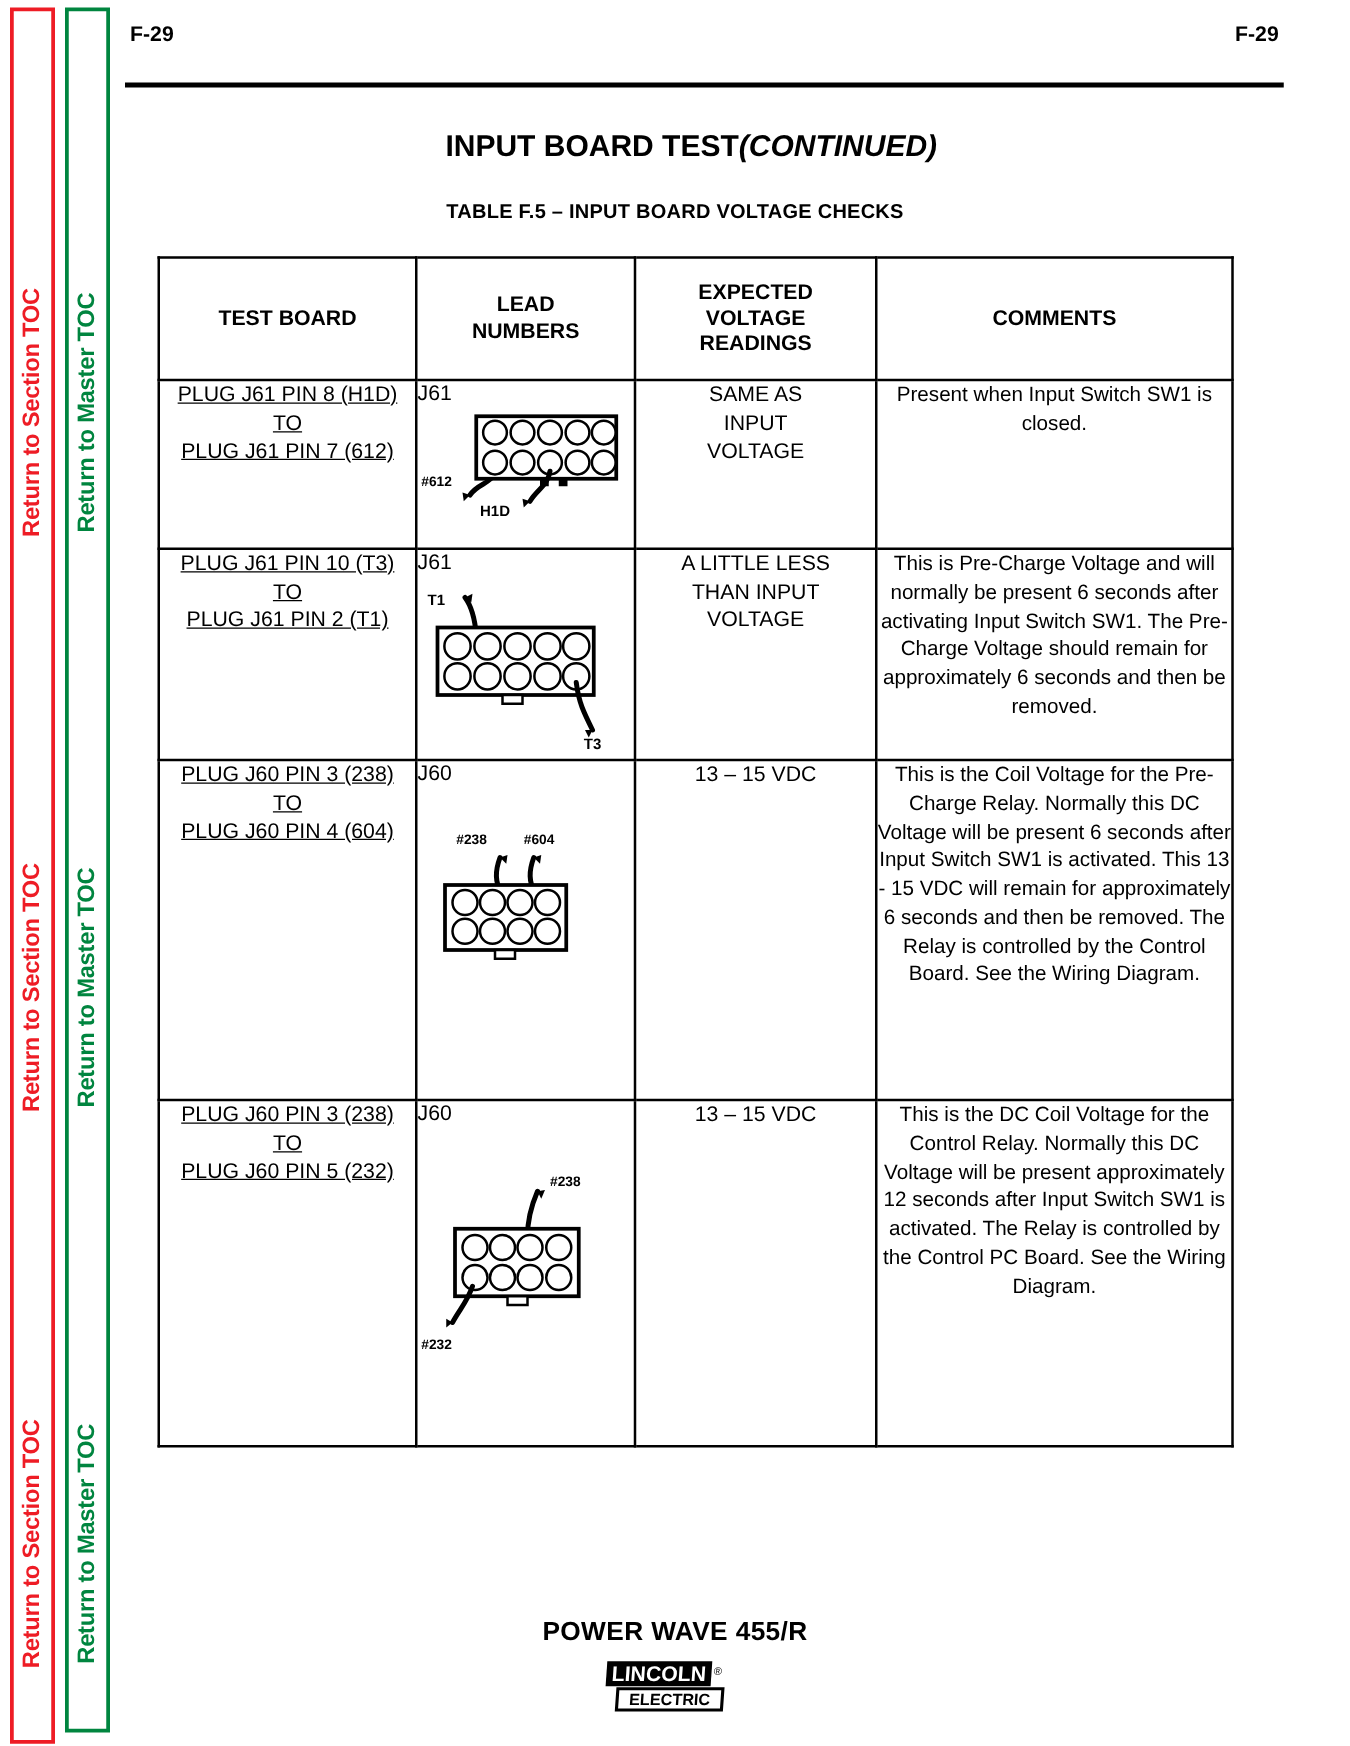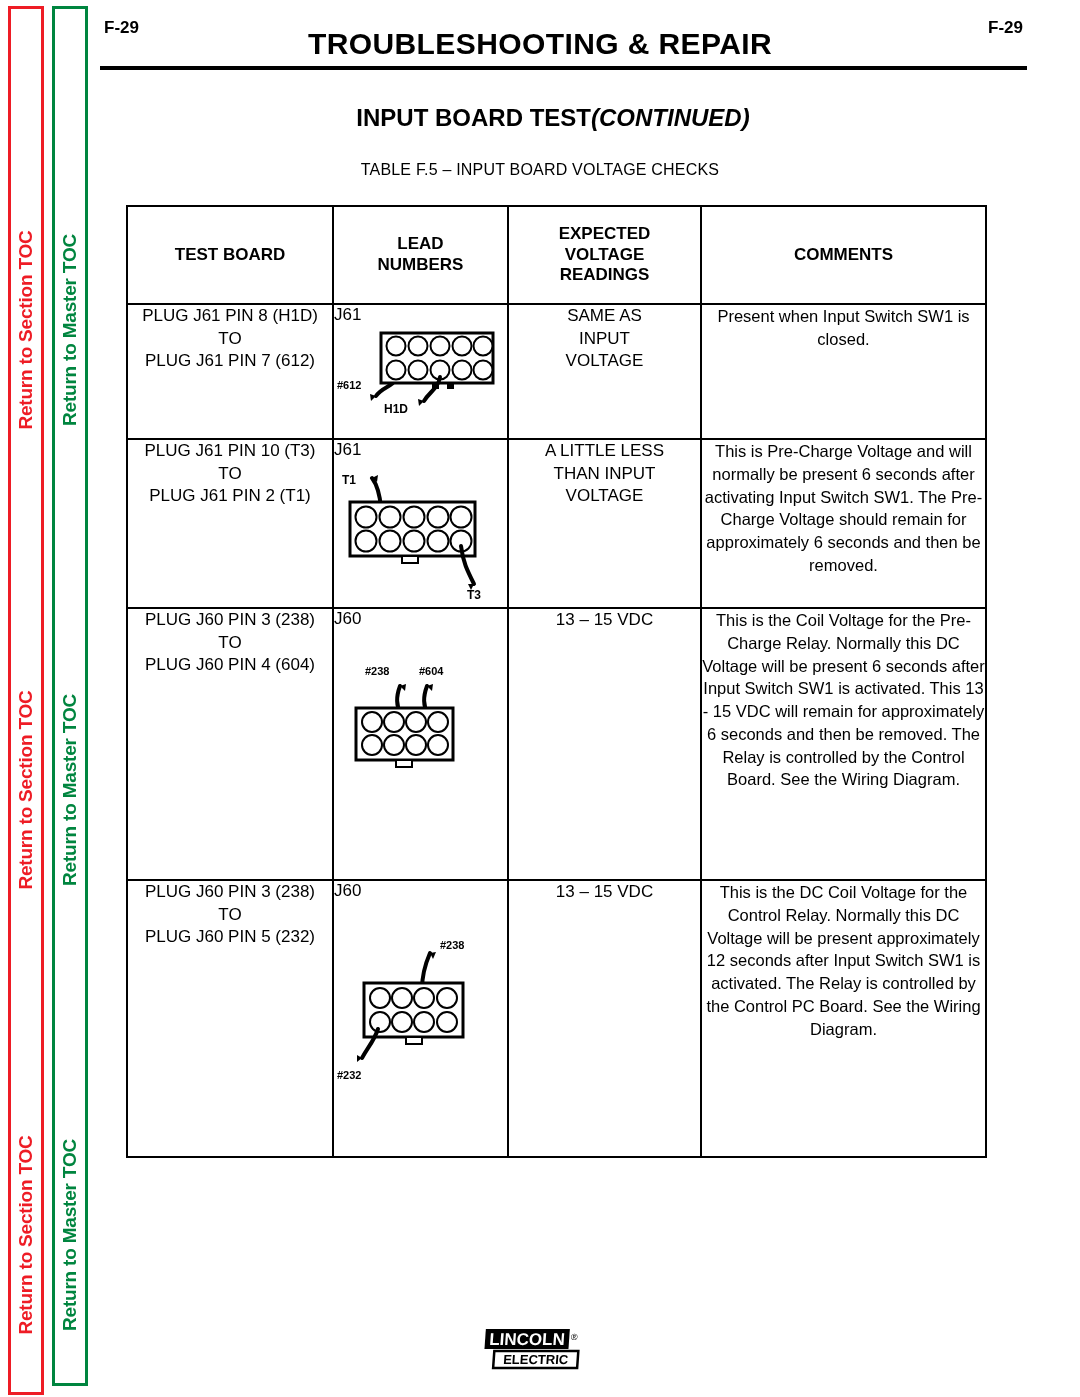--- a/index.html
+++ b/index.html
@@ -101,21 +101,21 @@
   #section-title .cont {
     font-style: italic;
   }
   #table-caption {
     position: absolute;
     left: 0;
     right: 0;
     top: 161px;
     text-align: center;
     font-size: 16px;
-    font-weight: normal;
+    font-weight: bold;
     letter-spacing: 0.2px;
   }
 
   
   #voltage-table {
     position: absolute;
     left: 126px;
     top: 205px;
     width: 859px;
     border-collapse: collapse;
@@ -138,20 +138,21 @@
   .col-test   { width: 206px; }
   .col-lead   { width: 175px; }
   .col-volt   { width: 193px; }
   .col-comm   { width: 285px; }
 
   .cell-test {
     text-align: center;
     font-size: 17px;
     line-height: 1.33;
     padding: 12px 4px 8px 4px;
+    text-decoration: underline;
   }
   .cell-lead {
     text-align: left;
     font-size: 17px;
     padding: 12px 4px 8px 4px;
     position: relative;
   }
   .cell-volt {
     text-align: center;
     font-size: 17px;
@@ -204,21 +205,20 @@
     <span class="toc-label t3">Return to Section TOC</span>
   </div>
   <div id="toc-master" class="toc-bar">
     <span class="toc-label t1">Return to Master TOC</span>
     <span class="toc-label t2">Return to Master TOC</span>
     <span class="toc-label t3">Return to Master TOC</span>
   </div>
 
   <div id="page-num-left">F-29</div>
   <div id="page-num-right">F-29</div>
-  <div id="doc-title">TROUBLESHOOTING &amp; REPAIR</div>
   <div id="title-rule"></div>
   <div id="section-title">
     <span>INPUT BOARD TEST</span><span class="cont">(CONTINUED)</span>
   </div>
   <div id="table-caption">TABLE F.5 – INPUT BOARD VOLTAGE CHECKS</div>
 
   <table id="voltage-table">
     <colgroup>
       <col class="col-test">
         <col class="col-lead">
@@ -412,20 +412,21 @@
         </td>
         <td class="cell-volt">
           <div>13 – 15 VDC</div>
         </td>
         <td class="cell-comm">This is the DC Coil Voltage for the Control Relay.   Normally this DC Voltage will be present approximately 12 seconds after Input Switch SW1 is activated.  The Relay is controlled by the Control PC Board.  See the Wiring Diagram.</td>
       </tr>
 
     </tbody>
   </table>
 
+  <div id="product-name">POWER WAVE 455/R</div>
   <svg id="brand-logo" viewBox="0 0 136 48">
     <g transform="skewX(-4)">
       <rect x="14" y="2" width="84" height="20" fill="#000"></rect>
       <text x="56" y="18" fill="#fff" font-family="Liberation Sans, sans-serif" font-size="17" font-weight="bold" text-anchor="middle">LINCOLN</text>
       <text x="103" y="13" fill="#000" font-family="Liberation Sans, sans-serif" font-size="9" text-anchor="middle">®</text>
       <rect x="24" y="24" width="84" height="17" fill="#fff" stroke="#000" stroke-width="2.5"></rect>
       <text x="66" y="37" fill="#000" font-family="Liberation Sans, sans-serif" font-size="13" font-weight="bold" text-anchor="middle">ELECTRIC</text>
     </g>
   </svg>
 

